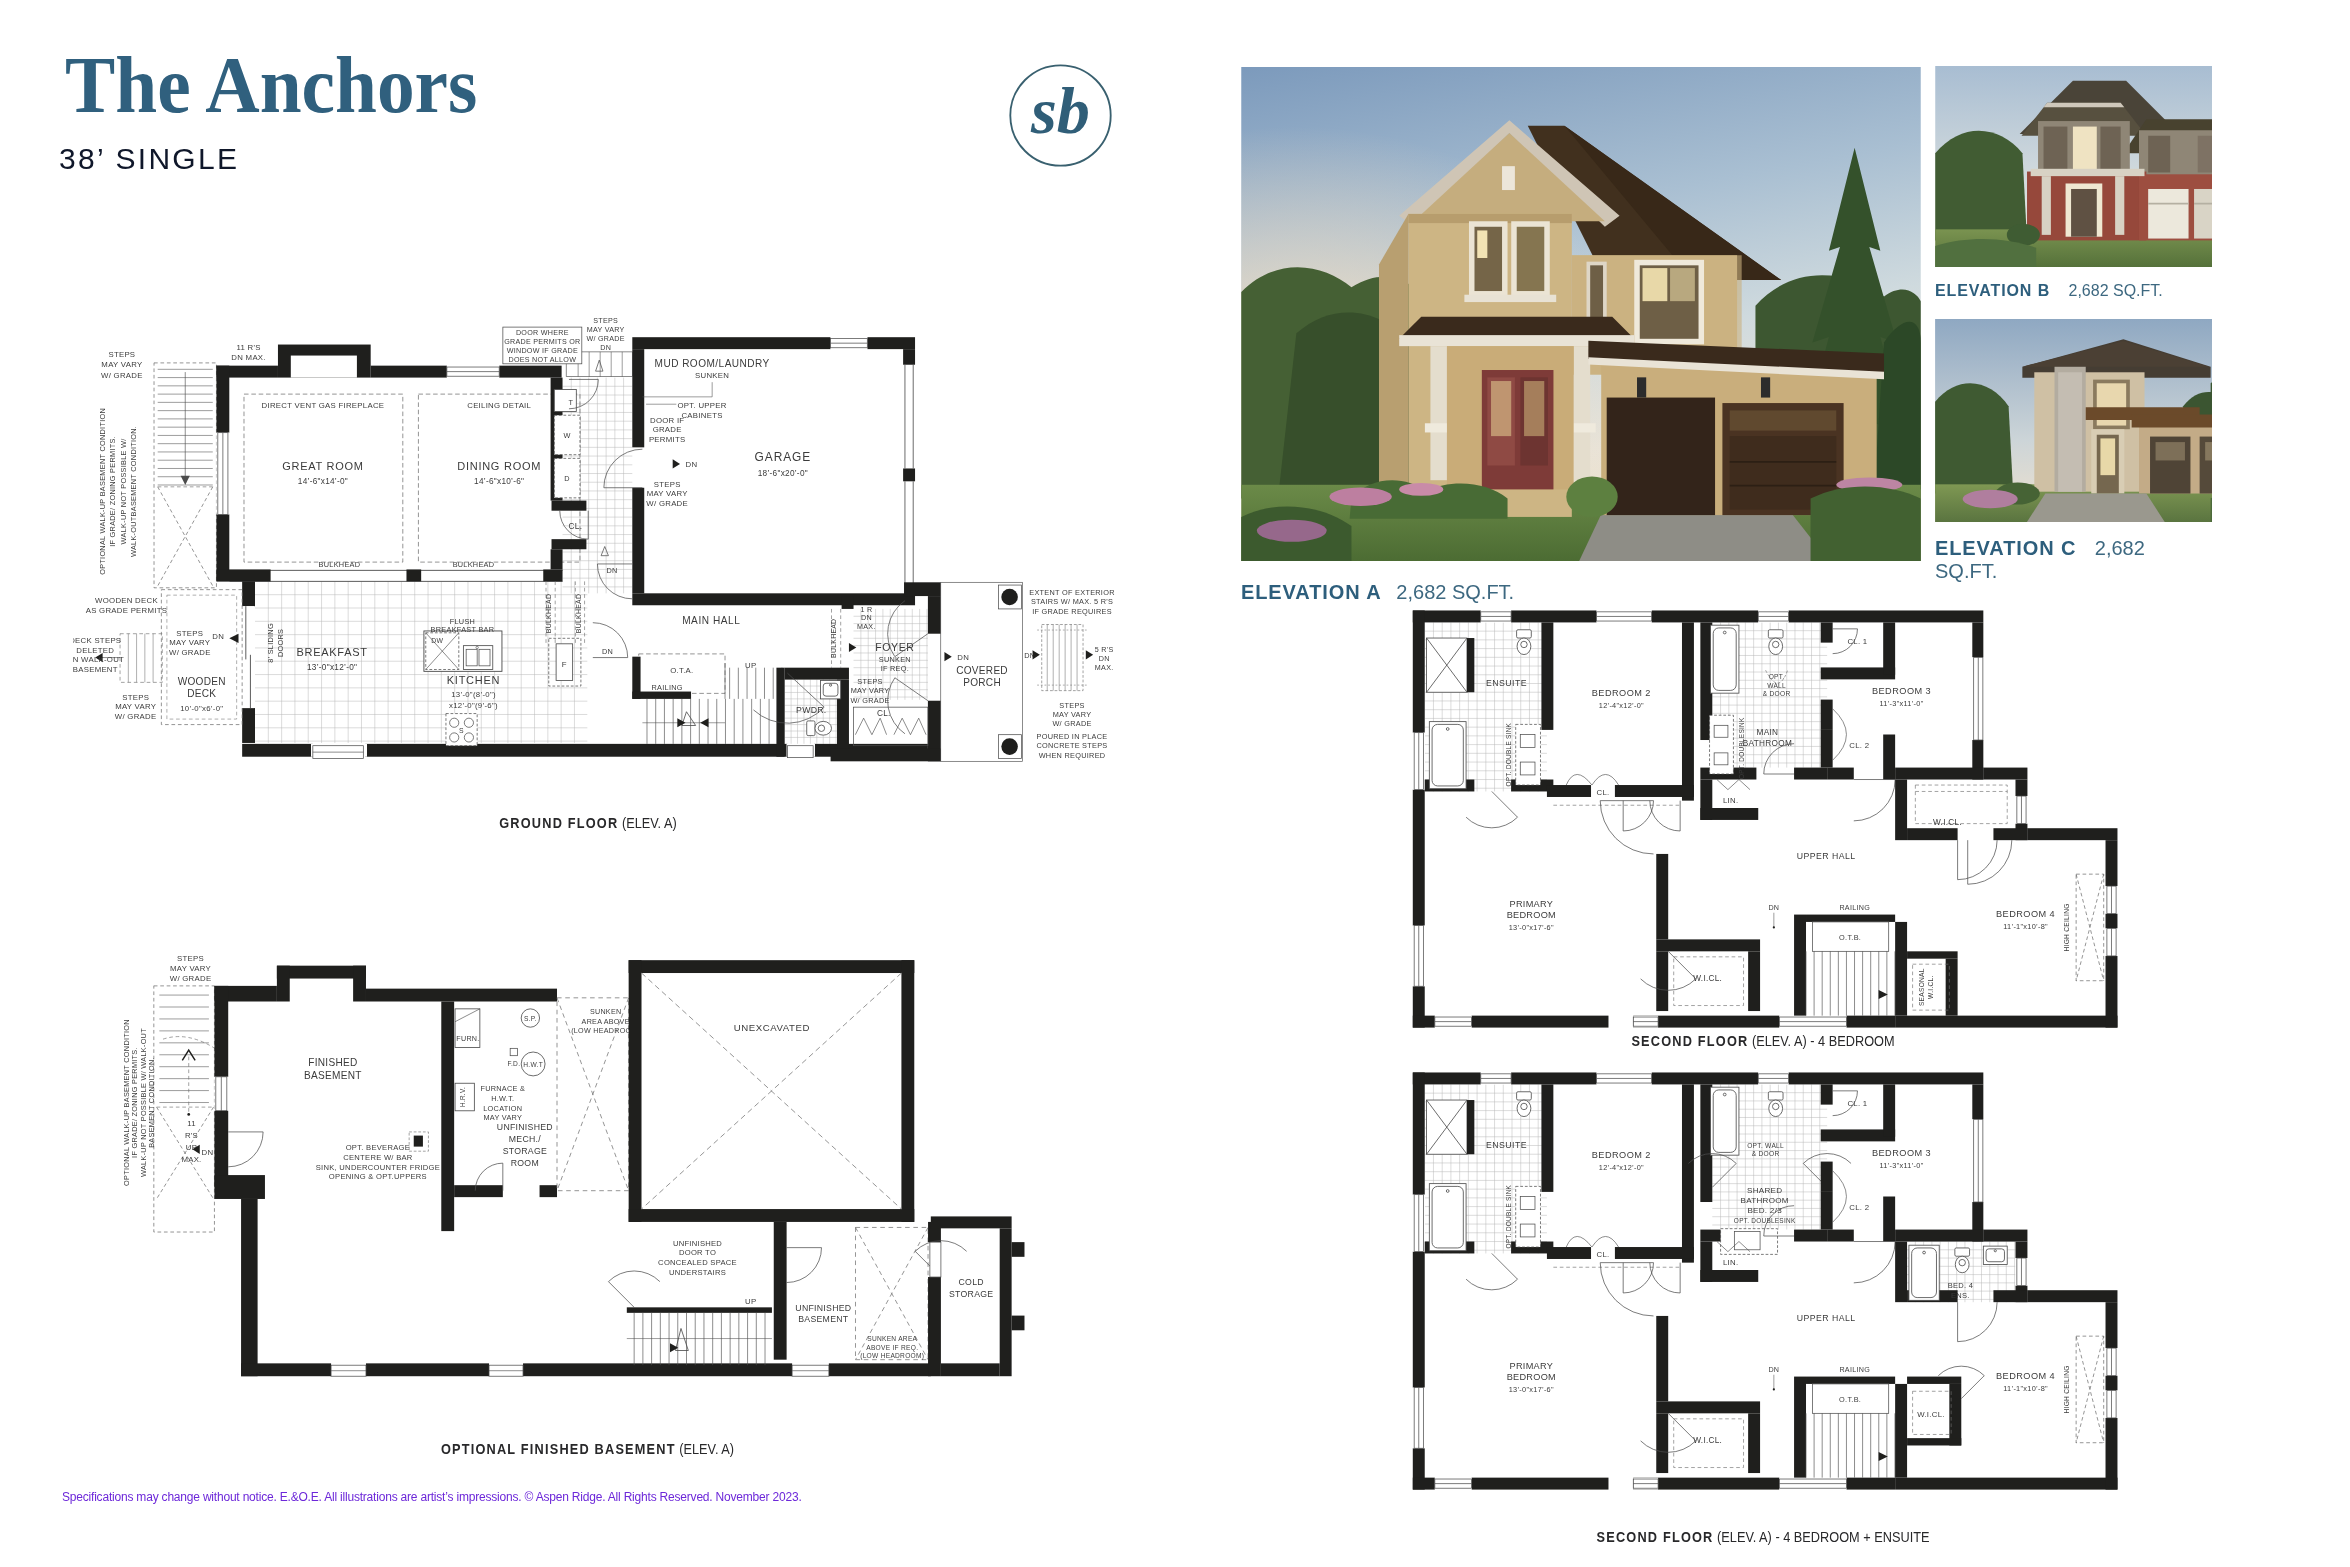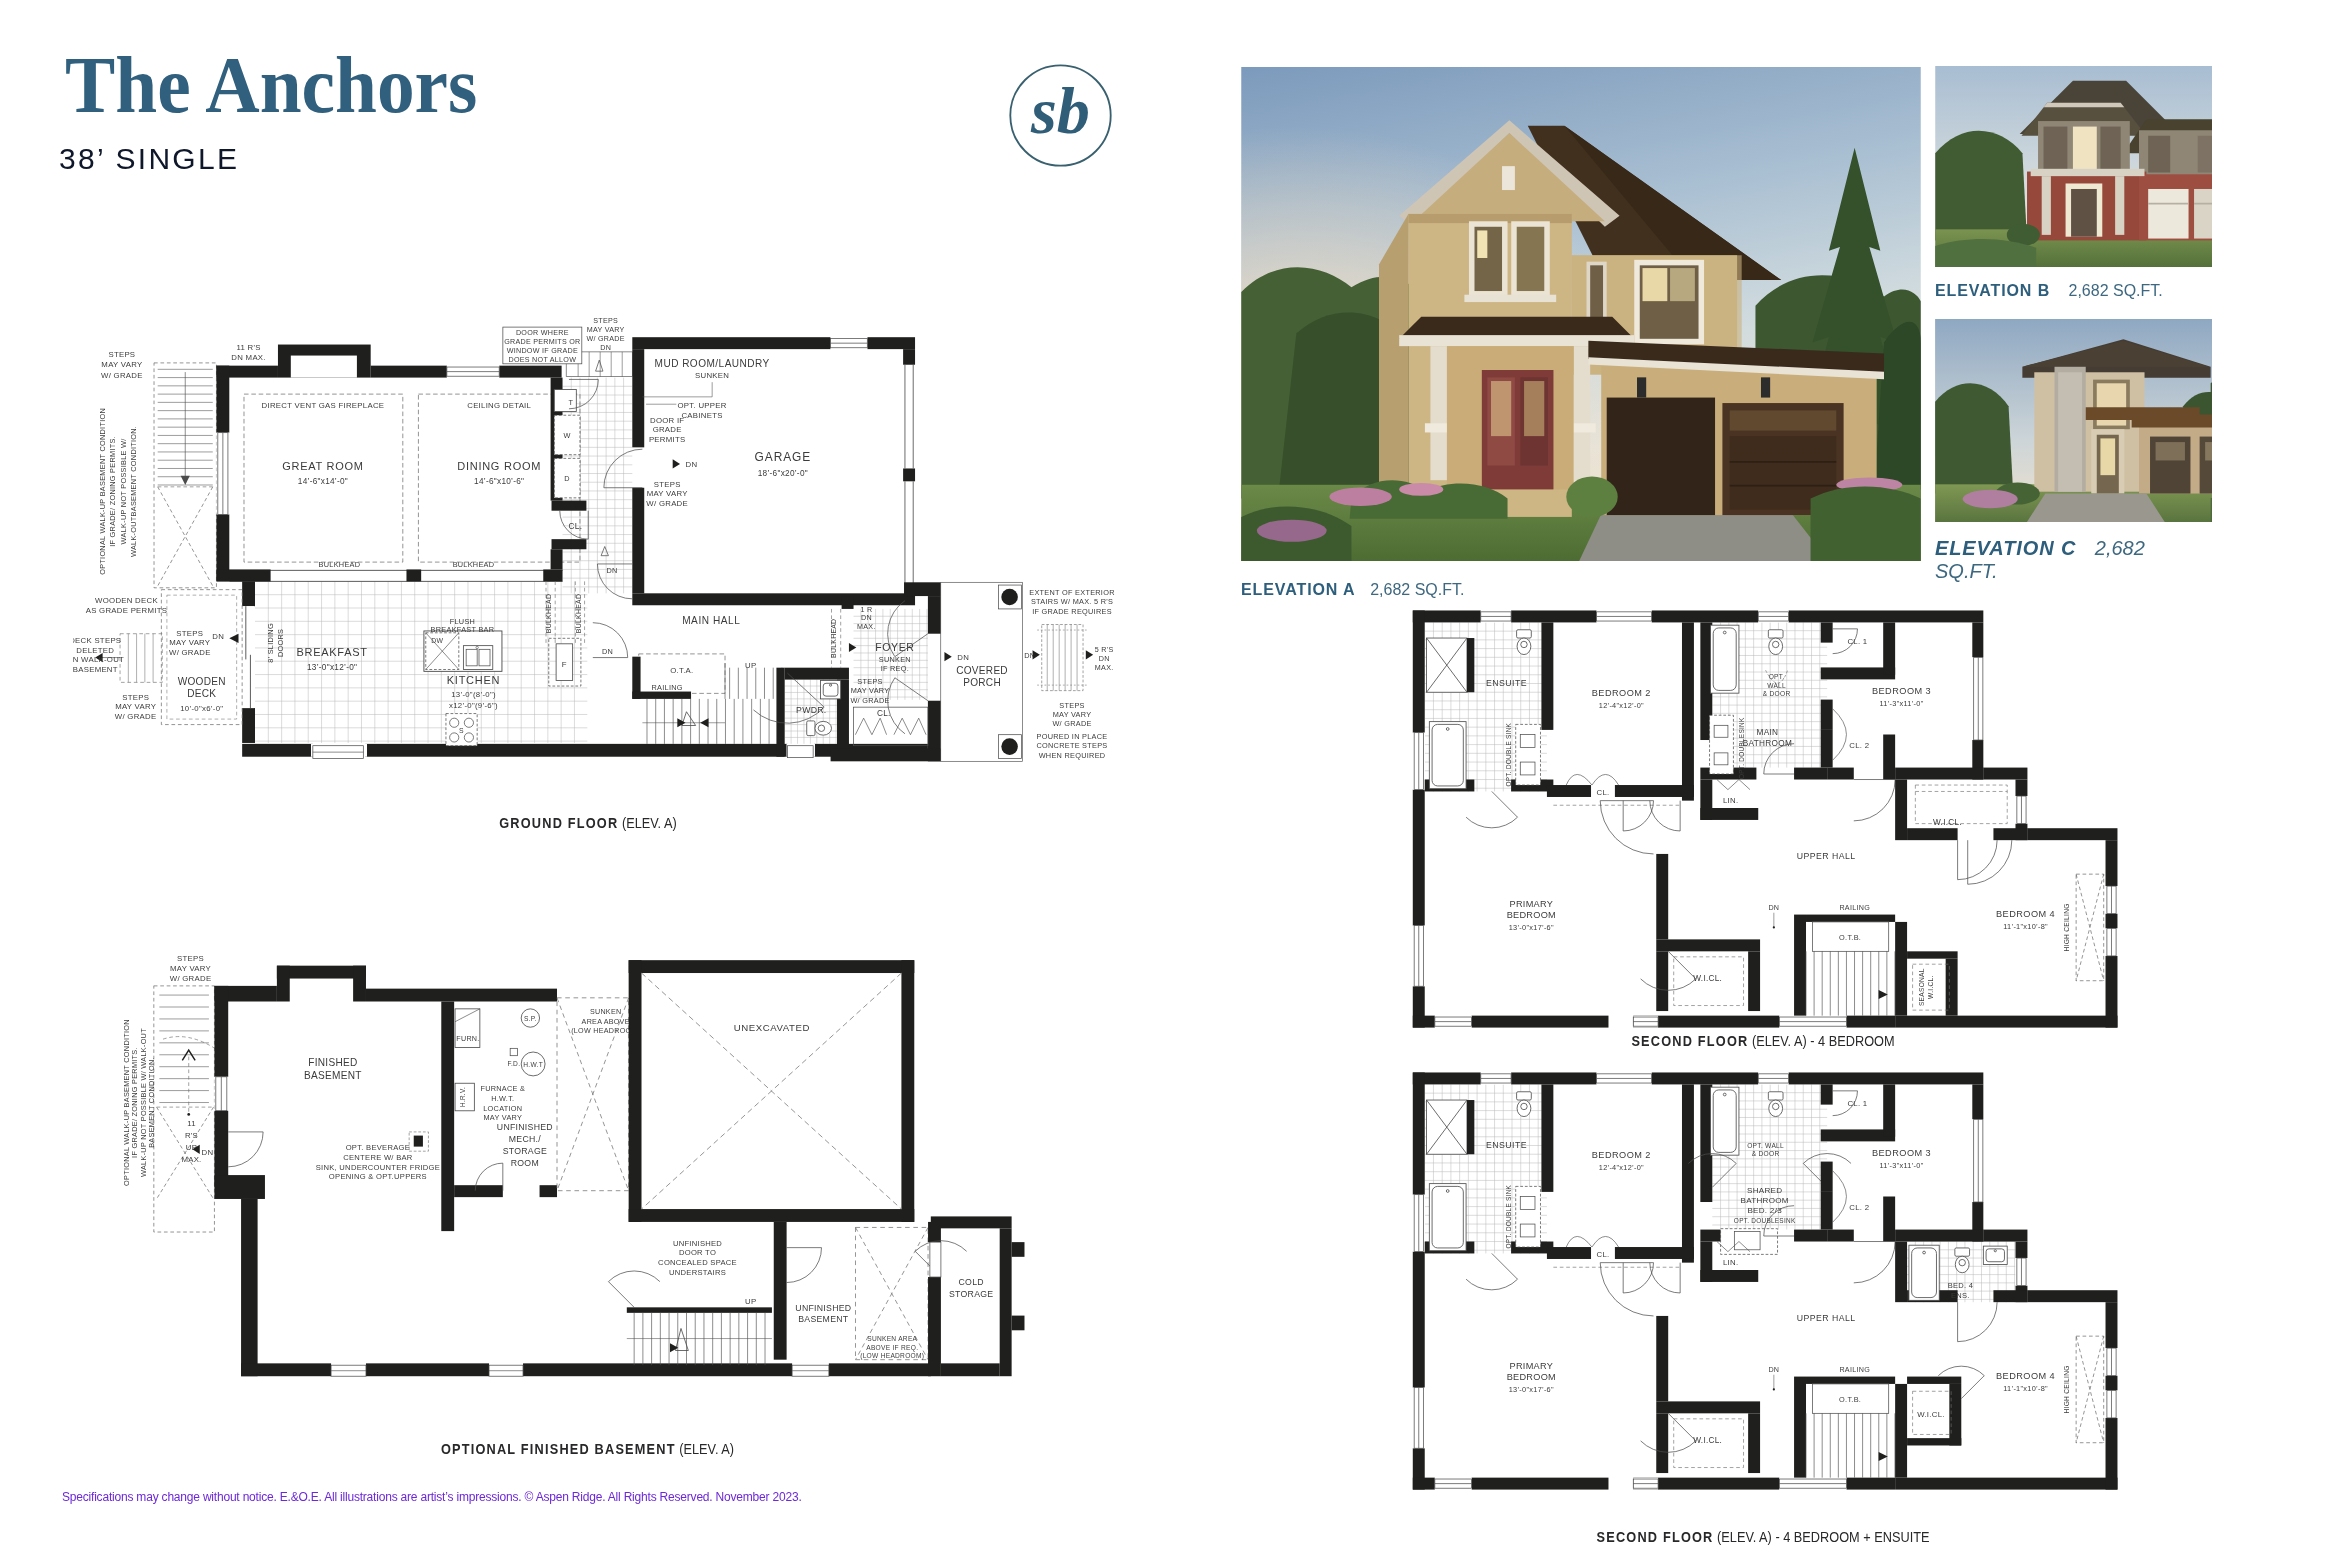--- a/index.html
+++ b/index.html
@@ -14,25 +14,25 @@
 
 <div class="abs" style="left:59px;top:142px;color:#0f172a;font-size:30px;letter-spacing:2.3px;">38’ SINGLE</div>
 
 <svg class="abs" style="left:1008px;top:63px;" width="105" height="105" viewBox="0 0 114 114">
 <circle cx="57" cy="57" r="54.5" fill="none" stroke="#39606f" stroke-width="2"></circle>
 <text x="57" y="76" text-anchor="middle" font-family="Liberation Serif, serif" font-size="72" font-style="italic" font-weight="bold" fill="#305e78">sb</text>
 </svg>
 
 <div class="abs" style="left:62px;top:1490px;font-size:12px;color:#6d28d9;letter-spacing:-0.2px;">Specifications may change without notice. E.&amp;O.E. All illustrations are artist’s impressions. © Aspen Ridge. All Rights Reserved. November 2023.</div>
 
-<div class="abs" style="left:1241px;top:581px;font-size:16px;color:#2d5e7c;"><b style="letter-spacing:0.9px;">ELEVATION A</b><span style="color:#3d6880;margin-left:14.7px;">2,682 SQ.FT.</span></div>
+<div class="abs" style="left:1241px;top:581px;font-size:20px;color:#2d5e7c;"><b style="letter-spacing:0.9px;">ELEVATION A</b><span style="color:#3d6880;margin-left:14.7px;">2,682 SQ.FT.</span></div>
 
 <div class="abs" style="left:1935px;top:282px;font-size:16px;color:#2d5e7c;"><b style="letter-spacing:0.9px;">ELEVATION B</b><span style="color:#3d6880;margin-left:18.4px;">2,682 SQ.FT.</span></div>
 
-<div class="abs" style="left:1935px;top:537px;font-size:20px;color:#2d5e7c;font-style:italic;"><b style="letter-spacing:0.9px;">ELEVATION C</b><span style="color:#3d6880;margin-left:18.4px;">2,682 SQ.FT.</span></div>
+<div class="abs" style="left:1935px;top:537px;font-size:20px;color:#2d5e7c;"><b style="letter-spacing:0.9px;">ELEVATION C</b><span style="color:#3d6880;margin-left:18.4px;">2,682 SQ.FT.</span></div>
 
 <div class="abs" style="left:386px;top:814px;width:404px;text-align:center;font-size:15px;color:#28282a;transform:scaleX(0.85);"><b style="letter-spacing:1.4px;">GROUND FLOOR</b> (ELEV. A)</div>
 
 <div class="abs" style="left:303px;top:1440px;width:569px;text-align:center;font-size:15px;color:#28282a;transform:scaleX(0.85);"><b style="letter-spacing:1.4px;">OPTIONAL FINISHED BASEMENT</b> (ELEV. A)</div>
 
 <div class="abs" style="left:1561px;top:1032px;width:404px;text-align:center;font-size:15px;color:#28282a;transform:scaleX(0.85);"><b style="letter-spacing:1.4px;">SECOND FLOOR</b> (ELEV. A) - 4 BEDROOM</div>
 
 <div class="abs" style="left:1506px;top:1528px;width:514px;text-align:center;font-size:15px;color:#28282a;transform:scaleX(0.85);"><b style="letter-spacing:1.4px;">SECOND FLOOR</b> (ELEV. A) - 4 BEDROOM + ENSUITE</div>
 
 <svg class="abs" style="left:1241px;top:67px;" width="680" height="494" viewBox="0 0 740 538">

